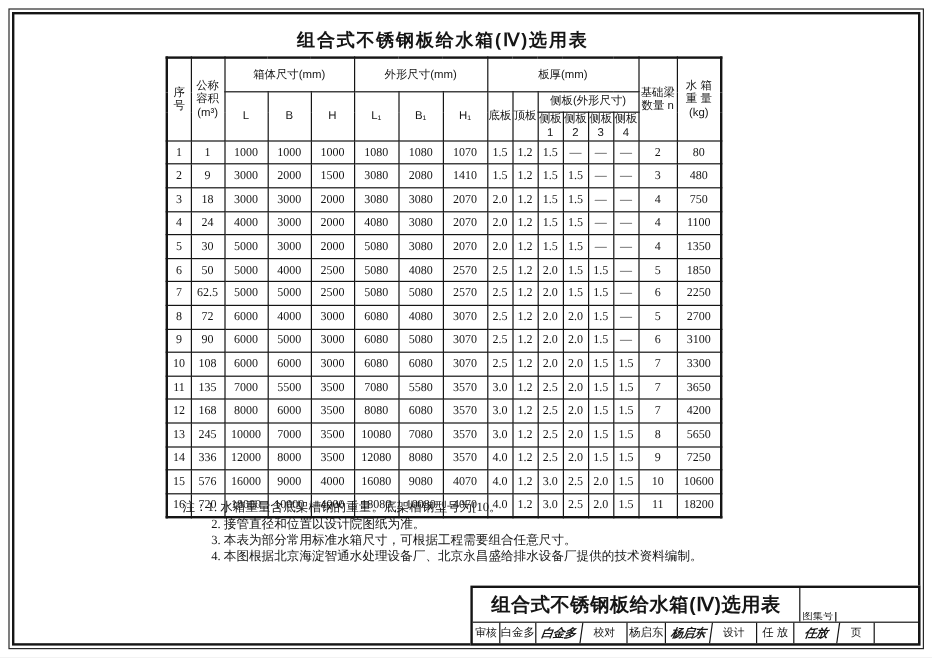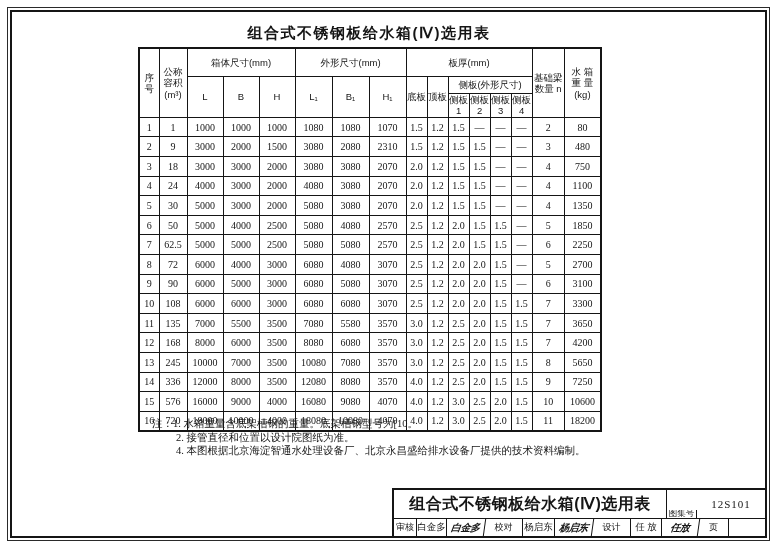--- a/index.html
+++ b/index.html
@@ -147,21 +147,21 @@
           <td>80</td>
         </tr>
         <tr>
           <td>2</td>
           <td>9</td>
           <td>3000</td>
           <td>2000</td>
           <td>1500</td>
           <td>3080</td>
           <td>2080</td>
-          <td>2310</td>
+          <td>1410</td>
           <td>1.5</td>
           <td>1.2</td>
           <td>1.5</td>
           <td>1.5</td>
           <td>—</td>
           <td>—</td>
           <td>3</td>
           <td>480</td>
         </tr>
         <tr>
@@ -415,28 +415,28 @@
           <td>1.5</td>
           <td>11</td>
           <td>18200</td>
         </tr>
       </tbody>
   </table>
 
   <div class="notes">
     <div class="note-line first"><span>注：</span><span>1. 水箱重量含底架槽钢的重量。底架槽钢型号为[10。</span></div>
     <div class="note-line">2. 接管直径和位置以设计院图纸为准。</div>
+    <div class="note-line">3. 本表为部分常用标准水箱尺寸，可根据工程需要组合任意尺寸。</div>
     <div class="note-line">4. 本图根据北京海淀智通水处理设备厂、北京永昌盛给排水设备厂提供的技术资料编制。</div>
   </div>
 
   <div class="titleblock">
     <div class="tb-row tb-row1">
       <div class="tb-cell tb-maintitle">组合式不锈钢板给水箱(Ⅳ)选用表</div>
       <div class="tb-cell tb-atlas-label">图集号</div>
-      <div class="tb-cell tb-atlas-no last">12S101</div>
     </div>
     <div class="tb-row tb-row2">
       <div class="tb-cell tb-lab w23">审核</div>
       <div class="tb-cell tb-name w30">白金多</div>
       <div class="tb-cell tb-sig w38">白金多</div>
       <div class="tb-cell tb-lab w22">校对</div>
       <div class="tb-cell tb-name w32">杨启东</div>
       <div class="tb-cell tb-sig w38">杨启东</div>
       <div class="tb-cell tb-lab w22">设计</div>
       <div class="tb-cell tb-name w31">任 放</div>

